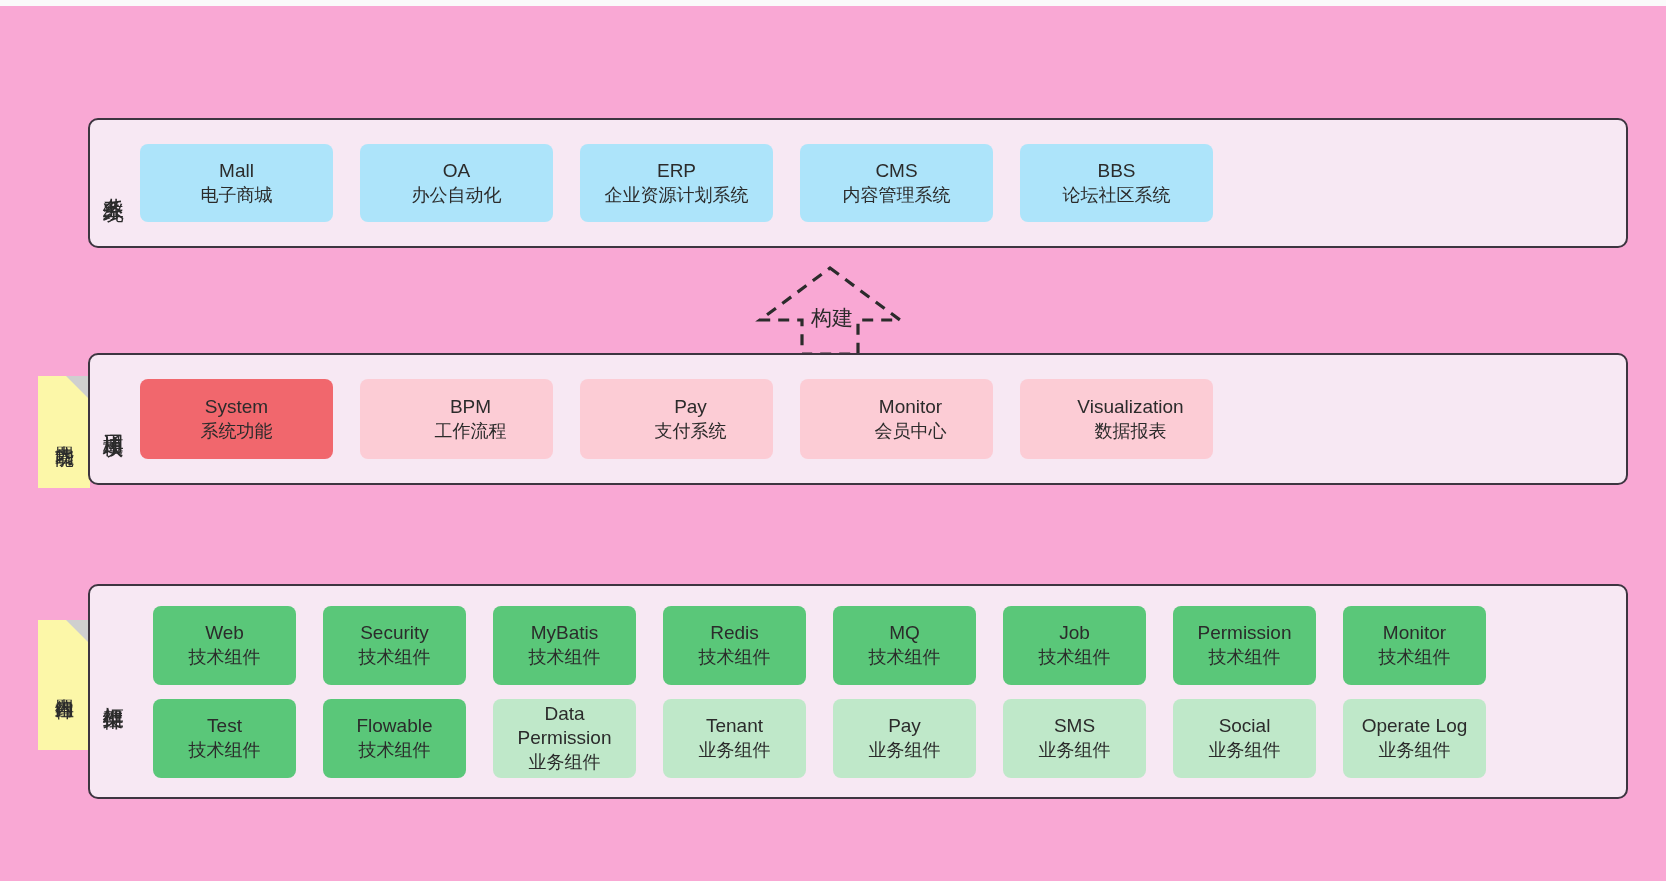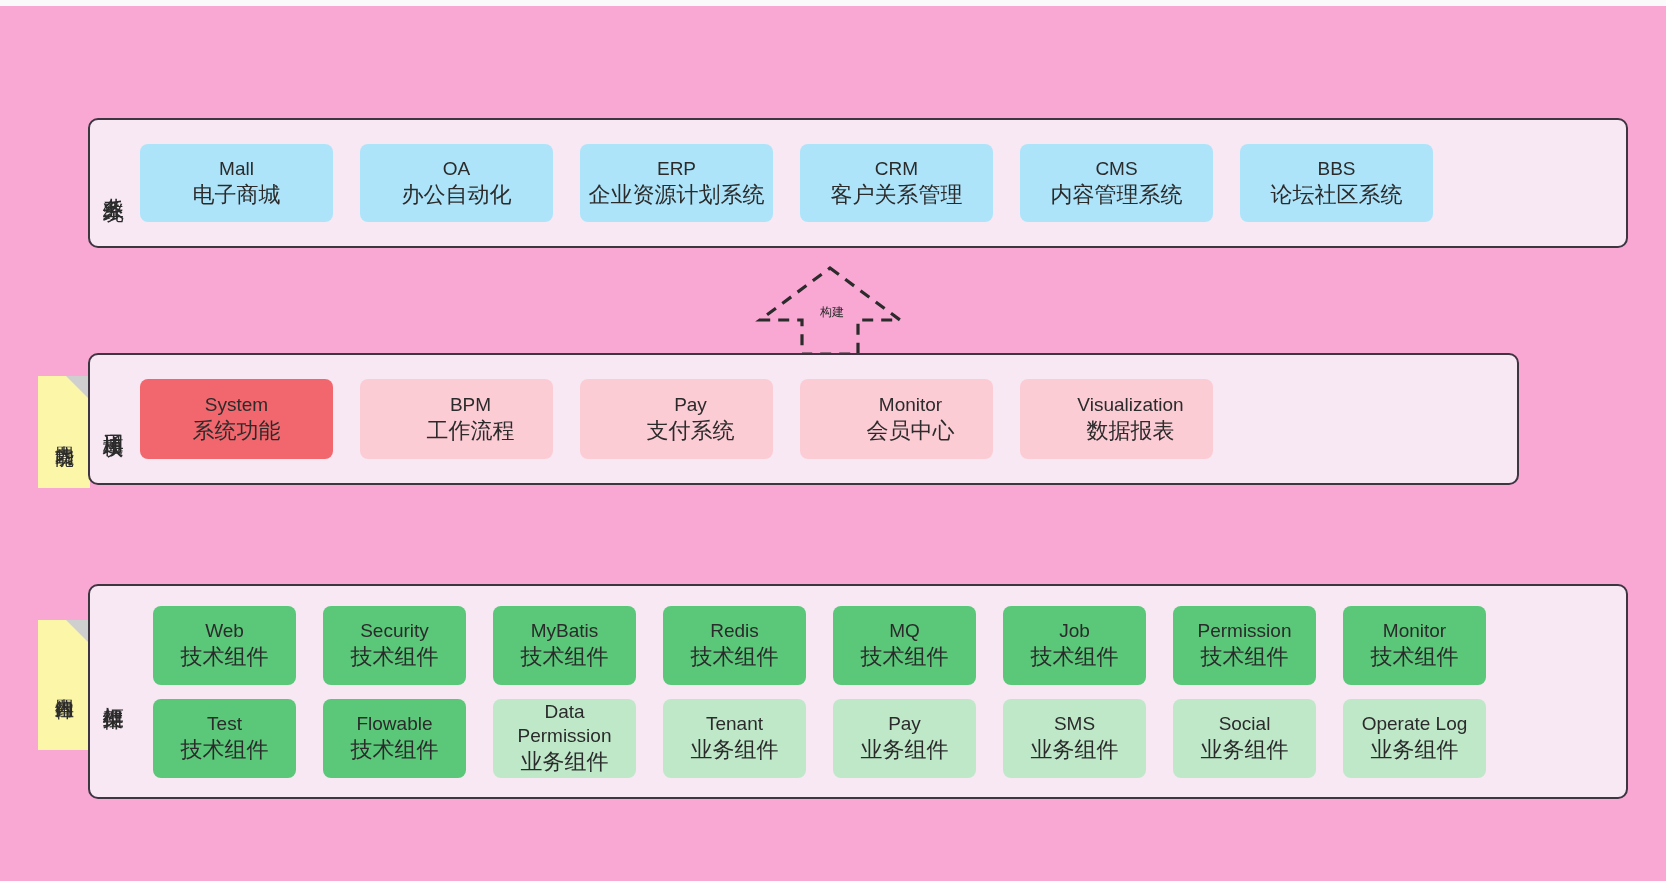--- a/index.html
+++ b/index.html
@@ -78,21 +78,21 @@
     justify-content: center;
     text-align: center;
     color: #2b2b2b;
     padding: 4px 6px;
   }
   .card .t-en {
     font-size: 19px;
     line-height: 1.28;
   }
   .card .t-cn {
-    font-size: 22px;
+    font-size: 18px;
     line-height: 1.28;
   }
 
   
   .layer-biz .card { width: 193px; height: 78px; background: #ade4fa; }
 
   
   .layer-common .card { width: 193px; height: 80px; }
   .c-strong { background: #f1676d; }
   .c-light  { background: #fcccd5; padding-left: 34px; }
@@ -130,21 +130,21 @@
   }
 
   
   .gen-arrow {
     position: absolute;
   }
   .gen-arrow .lbl {
     position: absolute;
     left: 50%;
     transform: translateX(-50%);
-    font-size: 12px;
+    font-size: 21px;
     color: #2b2b2b;
     background: transparent;
     white-space: nowrap;
     text-align: center;
   }
 </style>
 </head>
 <body>
 
 <div id="canvas">
@@ -157,24 +157,20 @@
           <span class="t-en">Mall</span>
           <span class="t-cn">电子商城</span>
         </div>
         <div class="card">
           <span class="t-en">OA</span>
           <span class="t-cn">办公自动化</span>
         </div>
         <div class="card">
           <span class="t-en">ERP</span>
           <span class="t-cn">企业资源计划系统</span>
-        </div>
-        <div class="card">
-          <span class="t-en">CRM</span>
-          <span class="t-cn">客户关系管理</span>
         </div>
         <div class="card">
           <span class="t-en">CMS</span>
           <span class="t-cn">内容管理系统</span>
         </div>
         <div class="card">
           <span class="t-en">BBS</span>
           <span class="t-cn">论坛社区系统</span>
         </div>
       </div>
@@ -186,21 +182,21 @@
       <path d="M 76 4 L 146 56 L 104 56 L 104 90 L 48 90 L 48 56 L 6 56 Z" fill="none" stroke="#2b2b2b" stroke-width="3.2" stroke-dasharray="11 8" stroke-linejoin="miter"></path>
     </svg>
     <span class="lbl" style="top:40px; left:52%;">构建</span>
   </div>
 
   <div class="note" style="left:38px; top:370px; width:52px; height:112px;">
     <span class="fold"></span>
     <span class="note-text">内置功能</span>
   </div>
 
-  <div class="layer layer-common" style="left:88px; top:347px; width:1431px; height:132px;">
+  <div class="layer layer-common" style="left:88px; top:347px; width:1540px; height:132px;">
     <div class="layer-label">通用模块</div>
     <div class="layer-body">
       <div class="row">
         <div class="card c-strong">
           <span class="t-en">System</span>
           <span class="t-cn">系统功能</span>
         </div>
         <div class="card c-light">
           <span class="t-en">BPM</span>
           <span class="t-cn">工作流程</span>

